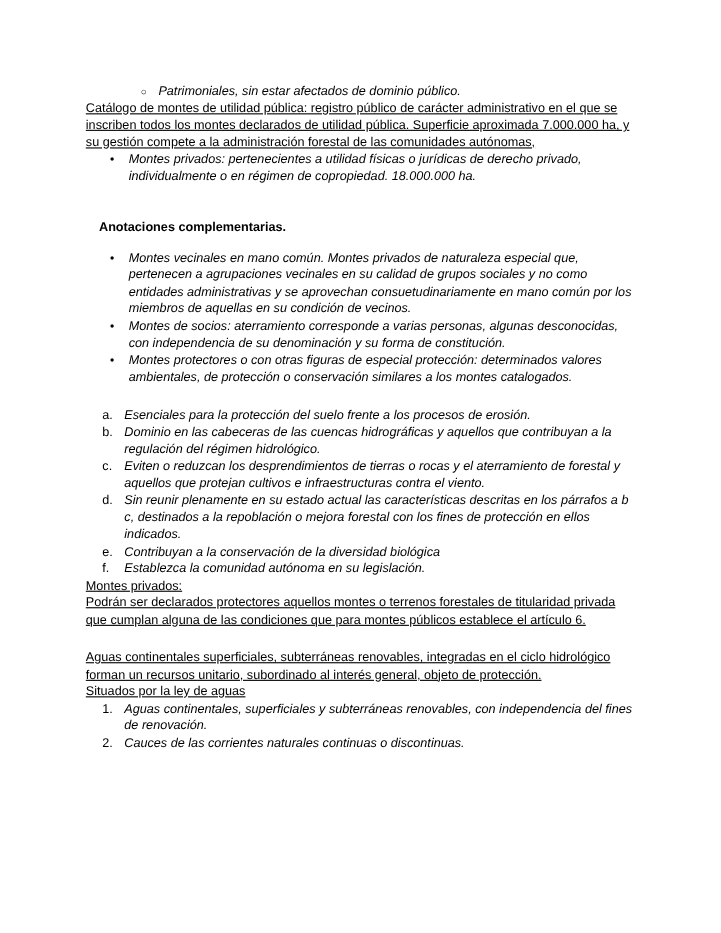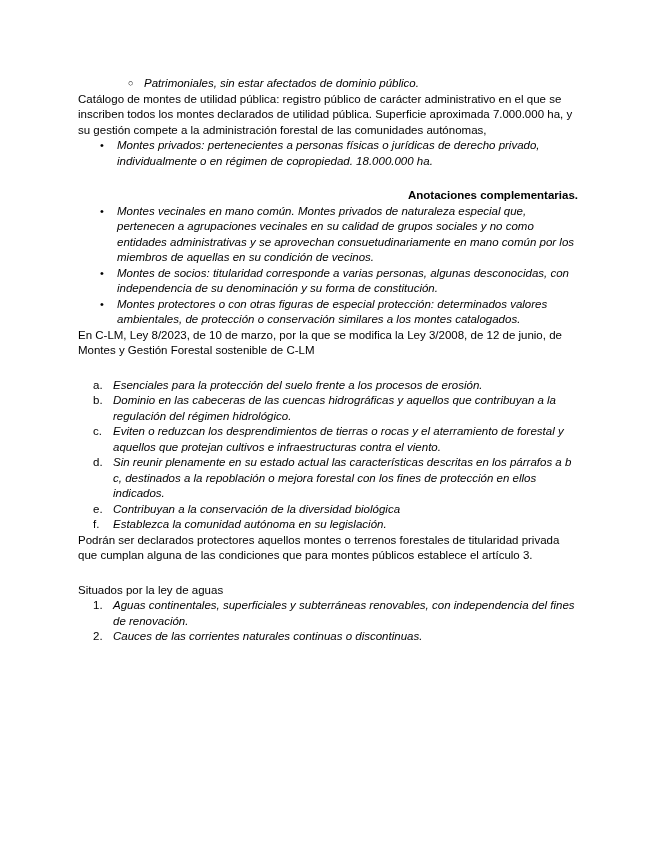--- a/index.html
+++ b/index.html
@@ -9,22 +9,22 @@
     width: 655px;
     height: 848px;
     background: #ffffff;
     padding: 76px 77px 0 78px;
     font-family: "Liberation Sans", sans-serif;
     font-size: 11.5px;
     line-height: 15.5px;
     color: #000000;
     overflow: hidden;
   }
-  .para { margin: 0; }
-  .heading { margin: 0; font-size: 11.5px; font-weight: bold; text-align: right; }
+  .para { margin: 0; text-decoration: underline; }
+  .heading { margin: 12px; font-size: 11.5px; font-weight: bold; }
   .gap { height: 19px; }
   .li { display: flex; }
   .li .mk { flex: none; }
   .li .tx { flex: 1; font-style: italic; }
   .l1 .mk { margin-left: 22px; width: 17px; }
   .l2 .mk { margin-left: 50px; width: 16px; }
   .letter .mk, .num .mk { margin-left: 15px; width: 20px; }
   .mk.circle { font-size: 9px; }
   .mk.bullet { font-size: 11px; }
 </style>
@@ -33,39 +33,38 @@
 
 <div class="page">
 
   <div class="li l2">
     <span class="mk circle">○</span>
     <span class="tx">Patrimoniales, sin estar afectados de dominio público.</span>
   </div>
   <p class="para">Catálogo de montes de utilidad pública: registro público de carácter administrativo en el que se inscriben todos los montes declarados de utilidad pública. Superficie aproximada 7.000.000 ha, y su gestión compete a la administración forestal de las comunidades autónomas,</p>
   <div class="li l1">
     <span class="mk bullet">•</span>
-    <span class="tx">Montes privados: pertenecientes a personas físicas o jurídicas de derecho privado, individualmente o en régimen de copropiedad. 18.000.000 ha.</span>
+    <span class="tx">Montes privados: pertenecientes a utilidad físicas o jurídicas de derecho privado, individualmente o en régimen de copropiedad. 18.000.000 ha.</span>
   </div>
 
   <div class="gap"></div>
 
   <h2 class="heading">Anotaciones complementarias.</h2>
   <div class="li l1">
     <span class="mk bullet">•</span>
     <span class="tx">Montes vecinales en mano común. Montes privados de naturaleza especial que, pertenecen a agrupaciones vecinales en su calidad de grupos sociales y no como entidades administrativas y se aprovechan consuetudinariamente en mano común por los miembros de aquellas en su condición de vecinos.</span>
   </div>
   <div class="li l1">
     <span class="mk bullet">•</span>
-    <span class="tx">Montes de socios: titularidad corresponde a varias personas, algunas desconocidas, con independencia de su denominación y su forma de constitución.</span>
+    <span class="tx">Montes de socios: aterramiento corresponde a varias personas, algunas desconocidas, con independencia de su denominación y su forma de constitución.</span>
   </div>
   <div class="li l1">
     <span class="mk bullet">•</span>
     <span class="tx">Montes protectores o con otras figuras de especial protección: determinados valores ambientales, de protección o conservación similares a los montes catalogados.</span>
   </div>
-  <p class="para">En C-LM, Ley 8/2023, de 10 de marzo, por la que se modifica la Ley 3/2008, de 12 de junio, de Montes y Gestión Forestal sostenible de C-LM</p>
 
   <div class="gap"></div>
 
   <div class="li letter">
     <span class="mk">a.</span>
     <span class="tx">Esenciales para la protección del suelo frente a los procesos de erosión.</span>
   </div>
   <div class="li letter">
     <span class="mk">b.</span>
     <span class="tx">Dominio en las cabeceras de las cuencas hidrográficas y aquellos que contribuyan a la regulación del régimen hidrológico.</span>
@@ -79,24 +78,26 @@
     <span class="tx">Sin reunir plenamente en su estado actual las características descritas en los párrafos a b c, destinados a la repoblación o mejora forestal con los fines de protección en ellos indicados.</span>
   </div>
   <div class="li letter">
     <span class="mk">e.</span>
     <span class="tx">Contribuyan a la conservación de la diversidad biológica</span>
   </div>
   <div class="li letter">
     <span class="mk">f.</span>
     <span class="tx">Establezca la comunidad autónoma en su legislación.</span>
   </div>
-  <p class="para">Podrán ser declarados protectores aquellos montes o terrenos forestales de titularidad privada que cumplan alguna de las condiciones que para montes públicos establece el artículo 3.</p>
+  <p class="para">Montes privados:</p>
+  <p class="para">Podrán ser declarados protectores aquellos montes o terrenos forestales de titularidad privada que cumplan alguna de las condiciones que para montes públicos establece el artículo 6.</p>
 
   <div class="gap"></div>
 
+  <p class="para">Aguas continentales superficiales, subterráneas renovables, integradas en el ciclo hidrológico forman un recursos unitario, subordinado al interés general, objeto de protección.</p>
   <p class="para">Situados por la ley de aguas</p>
   <div class="li num">
     <span class="mk">1.</span>
     <span class="tx">Aguas continentales, superficiales y subterráneas renovables, con independencia del fines de renovación.</span>
   </div>
   <div class="li num">
     <span class="mk">2.</span>
     <span class="tx">Cauces de las corrientes naturales continuas o discontinuas.</span>
   </div>
 

